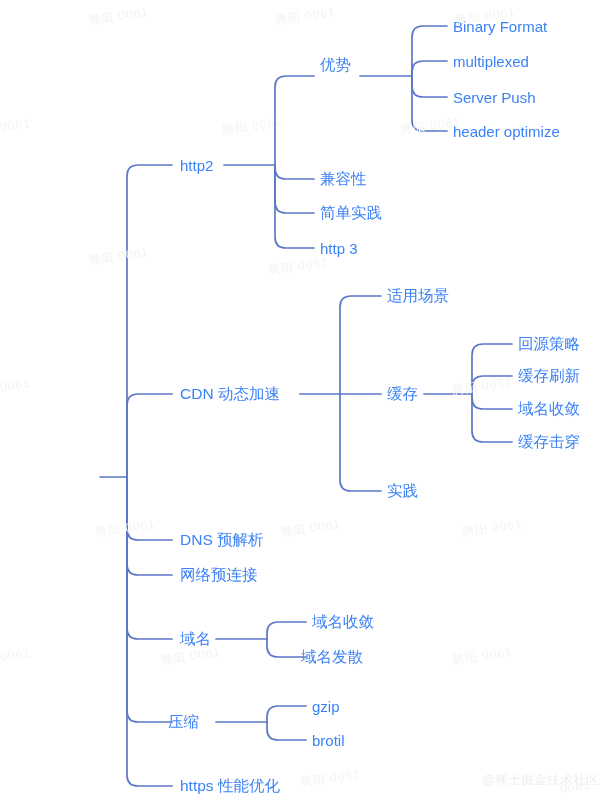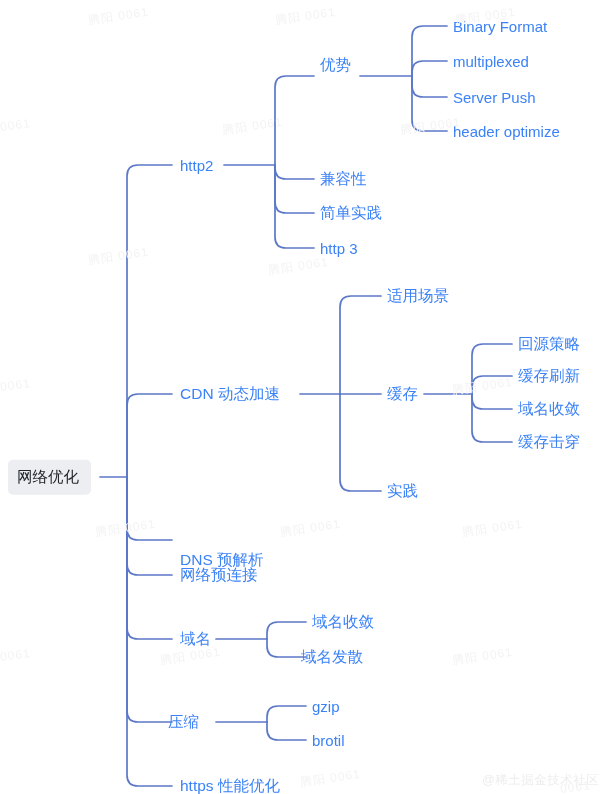--- a/index.html
+++ b/index.html
@@ -93,41 +93,40 @@
       <path d="M 472 394 L 472 398 Q 472 409 483 409 L 512 409" fill="none" stroke="#5b77c8" stroke-width="1.7" stroke-linecap="round"></path>
       <path d="M 472 394 L 472 431 Q 472 442 483 442 L 512 442" fill="none" stroke="#5b77c8" stroke-width="1.7" stroke-linecap="round"></path>
       <path d="M 216 639 L 267 639" fill="none" stroke="#5b77c8" stroke-width="1.7" stroke-linecap="round"></path>
       <path d="M 267 639 L 267 633 Q 267 622 278 622 L 306 622" fill="none" stroke="#5b77c8" stroke-width="1.7" stroke-linecap="round"></path>
       <path d="M 267 639 L 267 646 Q 267 657 278 657 L 306 657" fill="none" stroke="#5b77c8" stroke-width="1.7" stroke-linecap="round"></path>
       <path d="M 216 722 L 267 722" fill="none" stroke="#5b77c8" stroke-width="1.7" stroke-linecap="round"></path>
       <path d="M 267 722 L 267 717 Q 267 706 278 706 L 306 706" fill="none" stroke="#5b77c8" stroke-width="1.7" stroke-linecap="round"></path>
       <path d="M 267 722 L 267 729 Q 267 740 278 740 L 306 740" fill="none" stroke="#5b77c8" stroke-width="1.7" stroke-linecap="round"></path>
     </svg>
 
-  <div class="root-node" id="root-node" style="left: 8px; top: 477px;"><span>网络优化</span></div>
 
   <div id="nodes-layer">
       <div class="node" style="left: 180px; top: 165px;"><span>http2</span></div>
       <div class="node cn" style="left: 320px; top: 65px;"><span>优势</span></div>
       <div class="node" style="left: 453px; top: 26px;"><span>Binary Format</span></div>
       <div class="node" style="left: 453px; top: 61px;"><span>multiplexed</span></div>
       <div class="node" style="left: 453px; top: 97px;"><span>Server Push</span></div>
       <div class="node" style="left: 453px; top: 131px;"><span>header optimize</span></div>
       <div class="node cn" style="left: 320px; top: 179px;"><span>兼容性</span></div>
       <div class="node cn" style="left: 320px; top: 213px;"><span>简单实践</span></div>
       <div class="node" style="left: 320px; top: 248px;"><span>http 3</span></div>
       <div class="node cn" style="left: 180px; top: 394px;"><span>CDN 动态加速</span></div>
       <div class="node cn" style="left: 387px; top: 296px; font-family: Liberation Serif, serif;"><span>适用场景</span></div>
       <div class="node cn" style="left: 387px; top: 394px;"><span>缓存</span></div>
       <div class="node cn" style="left: 518px; top: 344px;"><span>回源策略</span></div>
       <div class="node cn" style="left: 518px; top: 376px;"><span>缓存刷新</span></div>
       <div class="node cn" style="left: 518px; top: 409px;"><span>域名收敛</span></div>
       <div class="node cn" style="left: 518px; top: 442px;"><span>缓存击穿</span></div>
       <div class="node cn" style="left: 387px; top: 491px;"><span>实践</span></div>
-      <div class="node cn" style="left: 180px; top: 540px; margin-top: 20px;"><span>DNS 预解析</span></div>
+      <div class="node cn" style="left: 180px; top: 540px;"><span>DNS 预解析</span></div>
       <div class="node cn" style="left: 180px; top: 575px;"><span>网络预连接</span></div>
       <div class="node cn" style="left: 180px; top: 639px;"><span>域名</span></div>
       <div class="node cn" style="left: 312px; top: 622px;"><span>域名收敛</span></div>
       <div class="node cn" style="left: 301px; top: 657px;"><span>域名发散</span></div>
       <div class="node cn" style="left: 168px; top: 722px;"><span>压缩</span></div>
       <div class="node" style="left: 312px; top: 706px;"><span>gzip</span></div>
       <div class="node" style="left: 312px; top: 740px;"><span>brotil</span></div>
       <div class="node cn" style="left: 180px; top: 786px;"><span>https 性能优化</span></div>
     </div>
   <div id="wm-layer">

